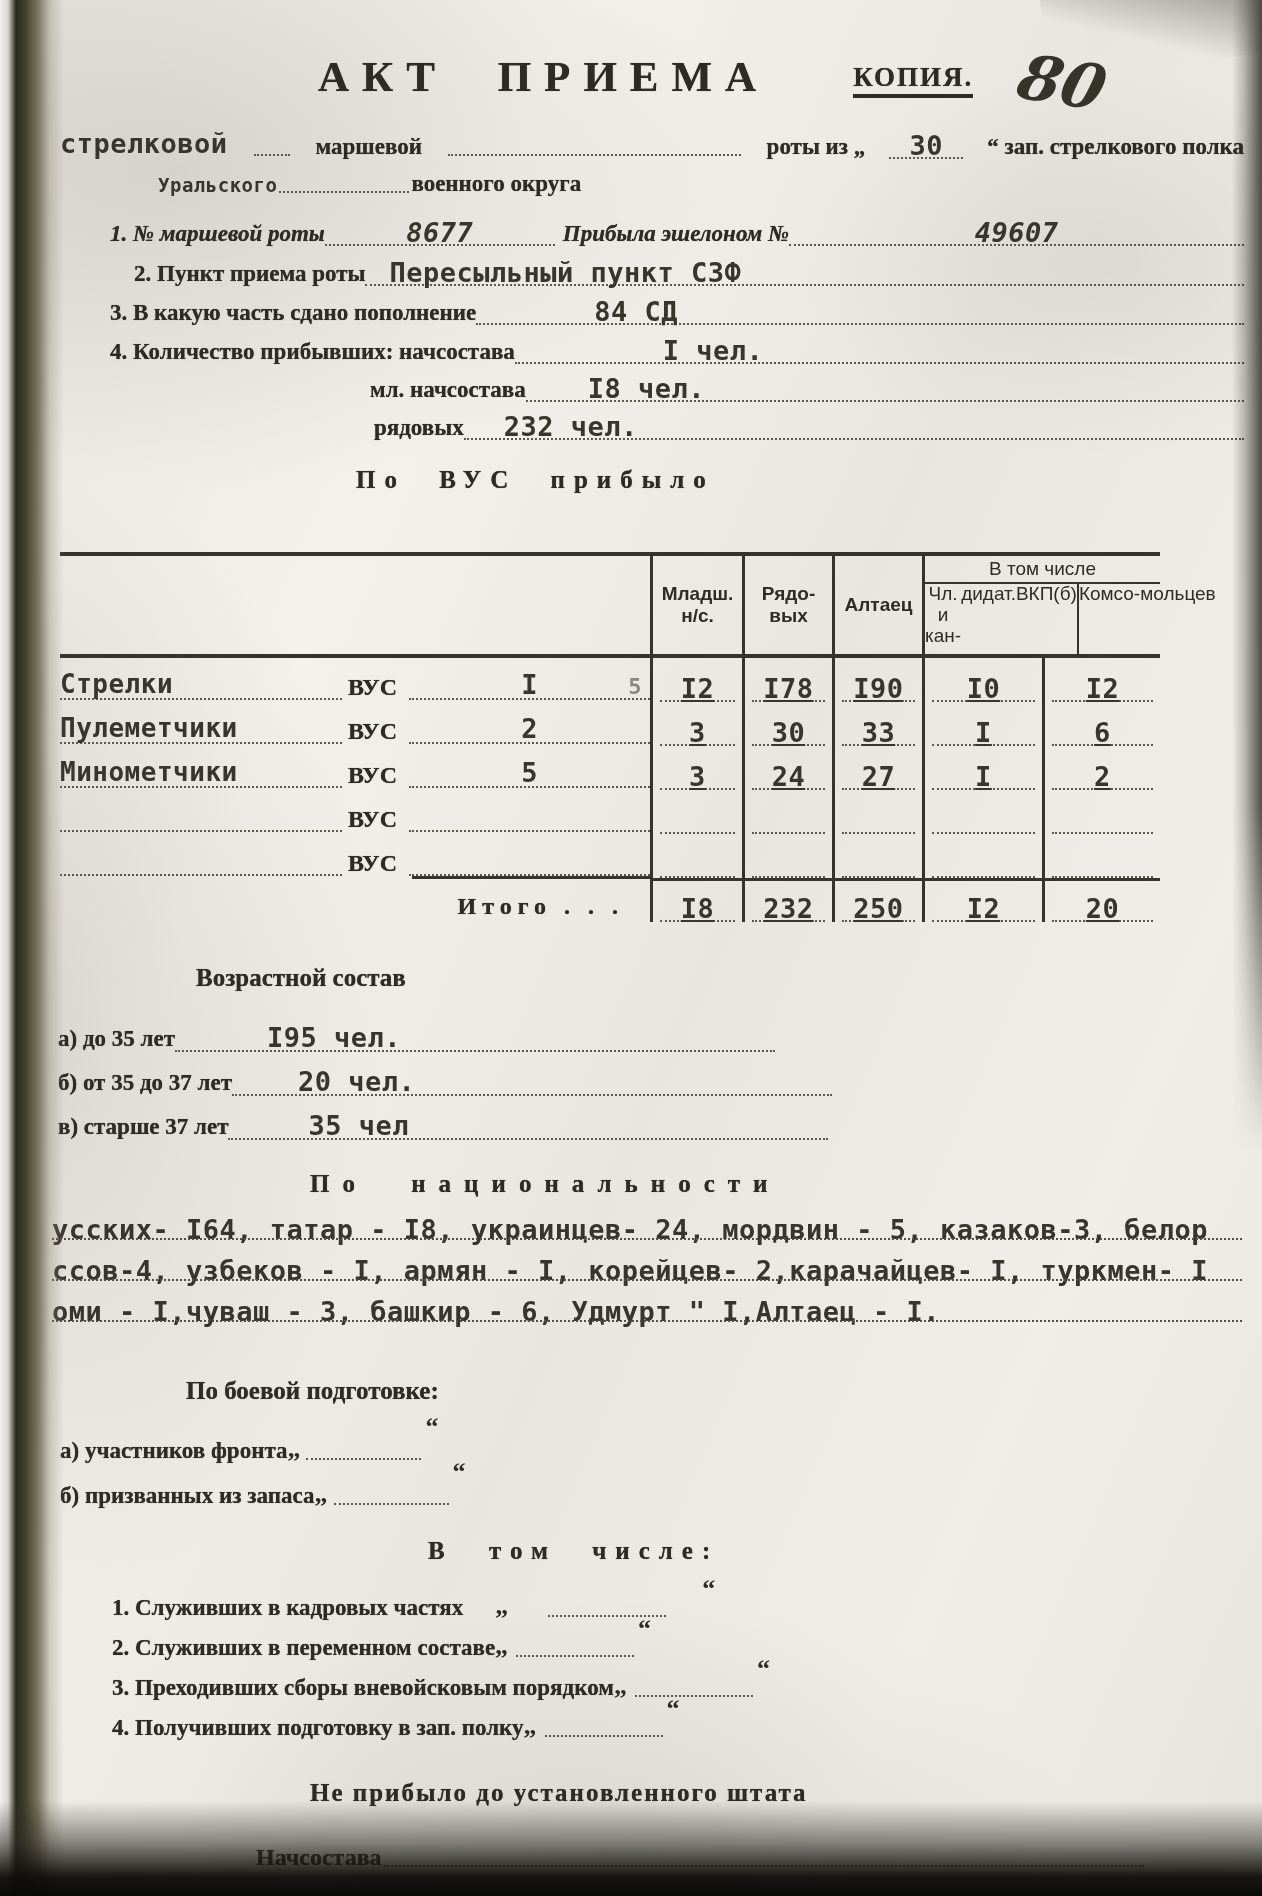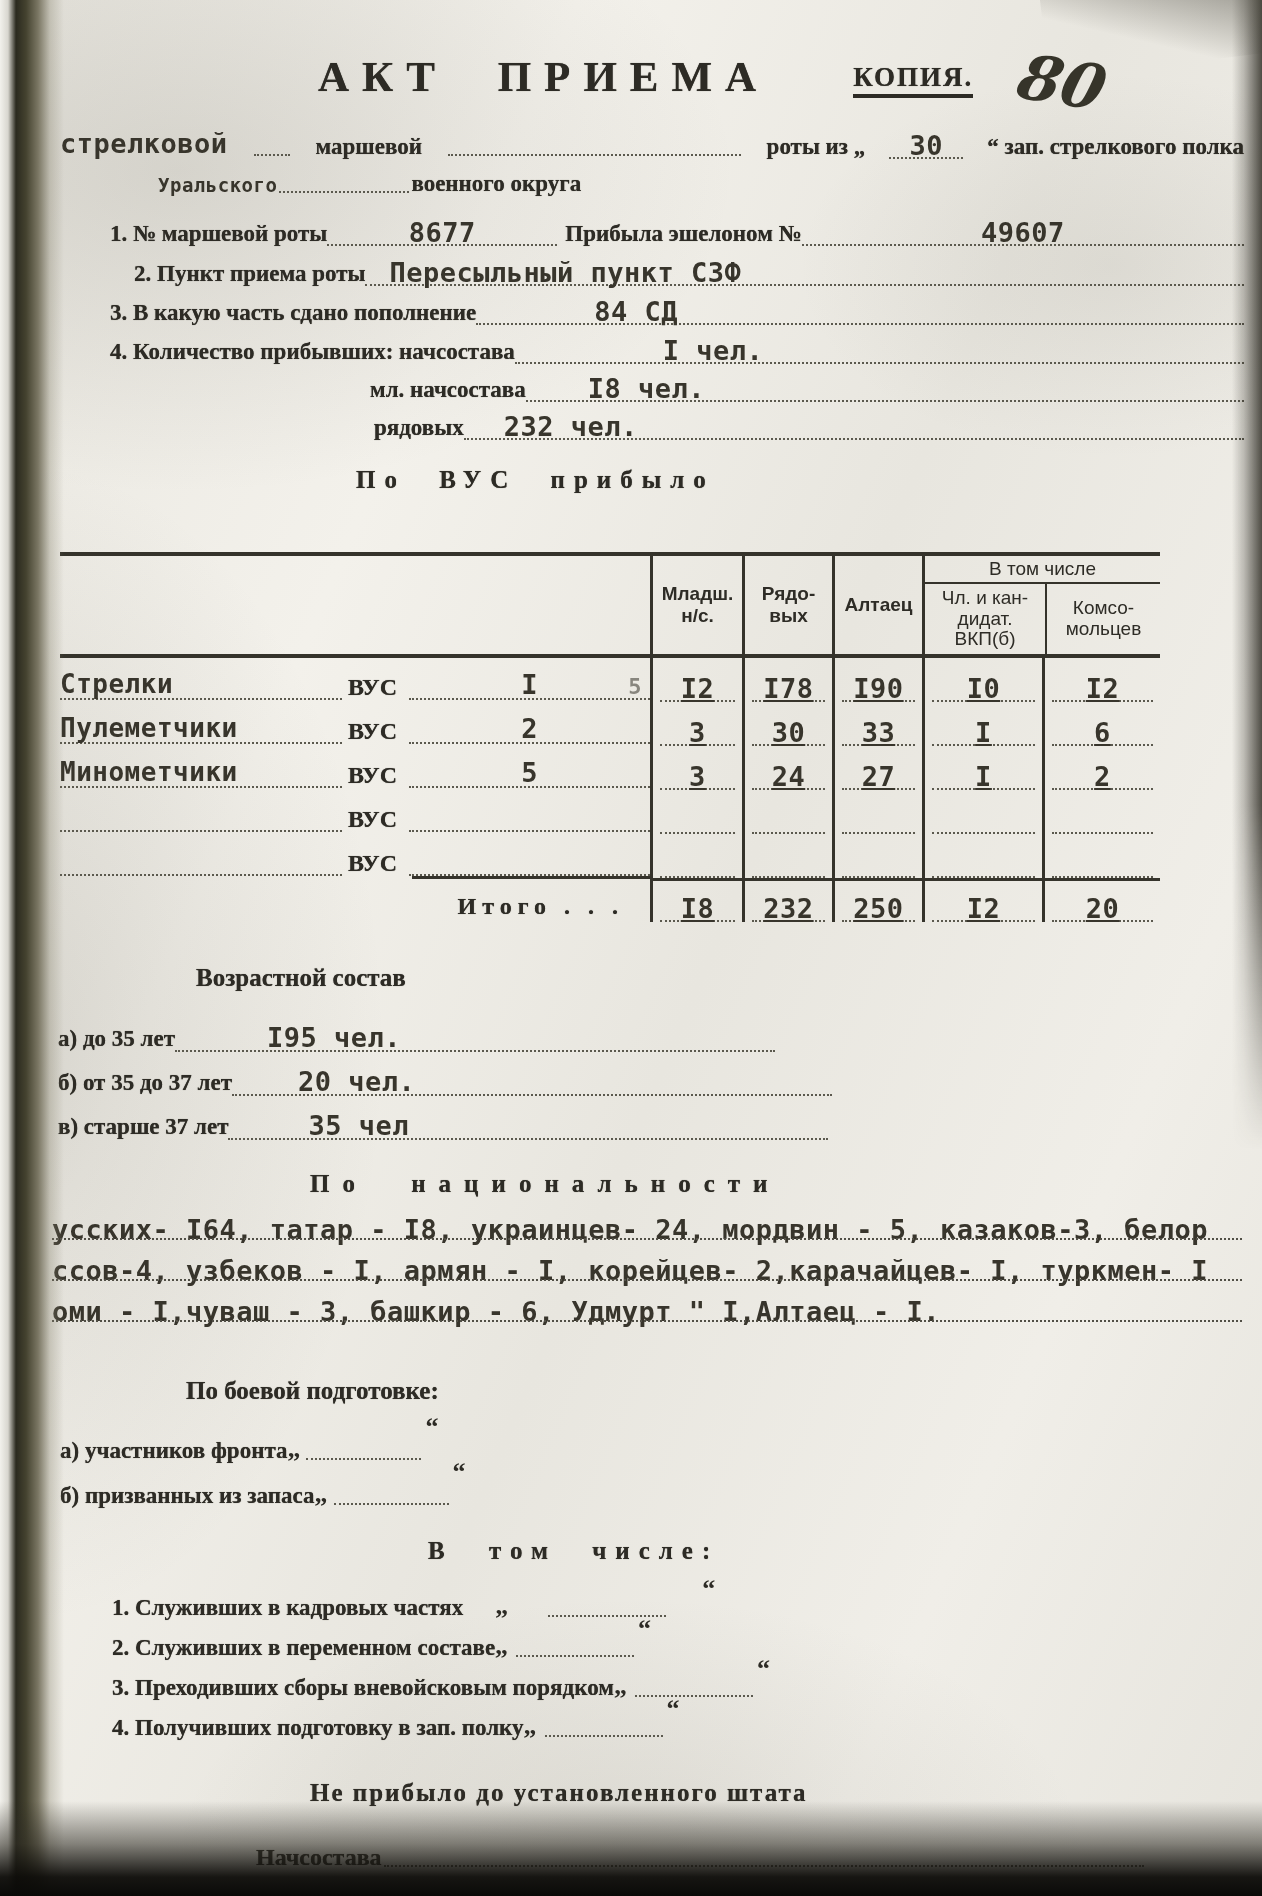--- a/index.html
+++ b/index.html
@@ -55,21 +55,21 @@
     border-top:4px solid #35332b; font-size:19px; }
   .th { border-left:3px solid #35332b; border-bottom:4px solid #35332b; text-align:center;
     font-family:"Liberation Sans", sans-serif; font-weight:700; color:#2e2c26; line-height:1.18;
     display:flex; flex-direction:column; justify-content:center; padding:6px 2px; height:102px; }
   .th span { display:block; }
   .th-empty { border-bottom:4px solid #35332b; height:102px; }
   .th-group { border-left:3px solid #35332b; border-bottom:4px solid #35332b; grid-column:span 2; height:102px;
     display:flex; flex-direction:column; font-family:"Liberation Sans", sans-serif; font-weight:400; color:#2e2c26; }
   .group-title { text-align:center; border-bottom:2px solid #35332b; padding:2px 0; }
   .group-cols { flex:1; display:flex; }
-  .gc { flex:0 0 120px; display:flex; flex-direction:column; justify-content:center; text-align:center; line-height:1.1; }
+  .gc { flex:0 0 120px; display:flex; flex-direction:row; justify-content:center; text-align:center; line-height:1.1; }
   .gc2 { flex:1; border-left:2px solid #35332b; }
   .lbl { display:flex; align-items:flex-end; height:44px; padding-bottom:2px; position:relative; }
   .lbl .nm { flex:0 0 282px; border-bottom:2px dotted #5b594e; font-size:26px; line-height:1; padding-bottom:1px; }
   .lbl .vusw { padding:0 12px 0 6px; font-size:24px; font-weight:700; line-height:1.05; }
   .lbl .numentry { flex:1; border-bottom:2px dotted #5b594e; display:flex; align-items:flex-end; justify-content:center; font-size:27px; line-height:1; position:relative; }
   .lbl .stray { position:absolute; right:8px; bottom:0; opacity:.55; font-size:22px; }
   .td { border-left:3px solid #35332b; height:44px; padding:0 7px; }
   .td .u { height:100%; border-bottom:2px dotted #5b594e; display:flex; align-items:flex-end; justify-content:center; }
   .td .u .typed { font-size:27px; line-height:1; position:relative; top:2px;text-decoration:underline; }
   .lbl.totlbl { justify-content:flex-end; padding-right:26px; font-size:24px; font-weight:700; letter-spacing:6px; }
@@ -123,21 +123,21 @@
           <span class="typed">30</span>
         </span>
       <span class="lab printed">“ зап. стрелкового полка</span>
     </div>
     <div class="frow" style="height:37px;">
       <span class="typed" style="font-size:19px; margin-left:88px;">Уральского</span>
       <span class="fillw" style="width:130px;"></span>
       <span class="lab printed">военного округа</span>
     </div>
 
-    <div class="frow" style="margin-top:10px; height:40px; margin-left:40px;">
+    <div class="frow" style="margin-top:10px; height:40px; margin-left:40px;font-style:italic;">
       <span class="lab printed">1. № маршевой роты</span>
       <span class="entry" style="flex:0 0 230px;">
           <span class="typed">8677</span>
         </span>
       <span class="lab printed" style="margin-left:8px;">Прибыла эшелоном №</span>
       <span class="entry" style="flex:1;">
           <span class="typed">49607</span>
         </span>
     </div>
     <div class="frow" style="height:40px; margin-left:64px;justify-content:flex-end;">

